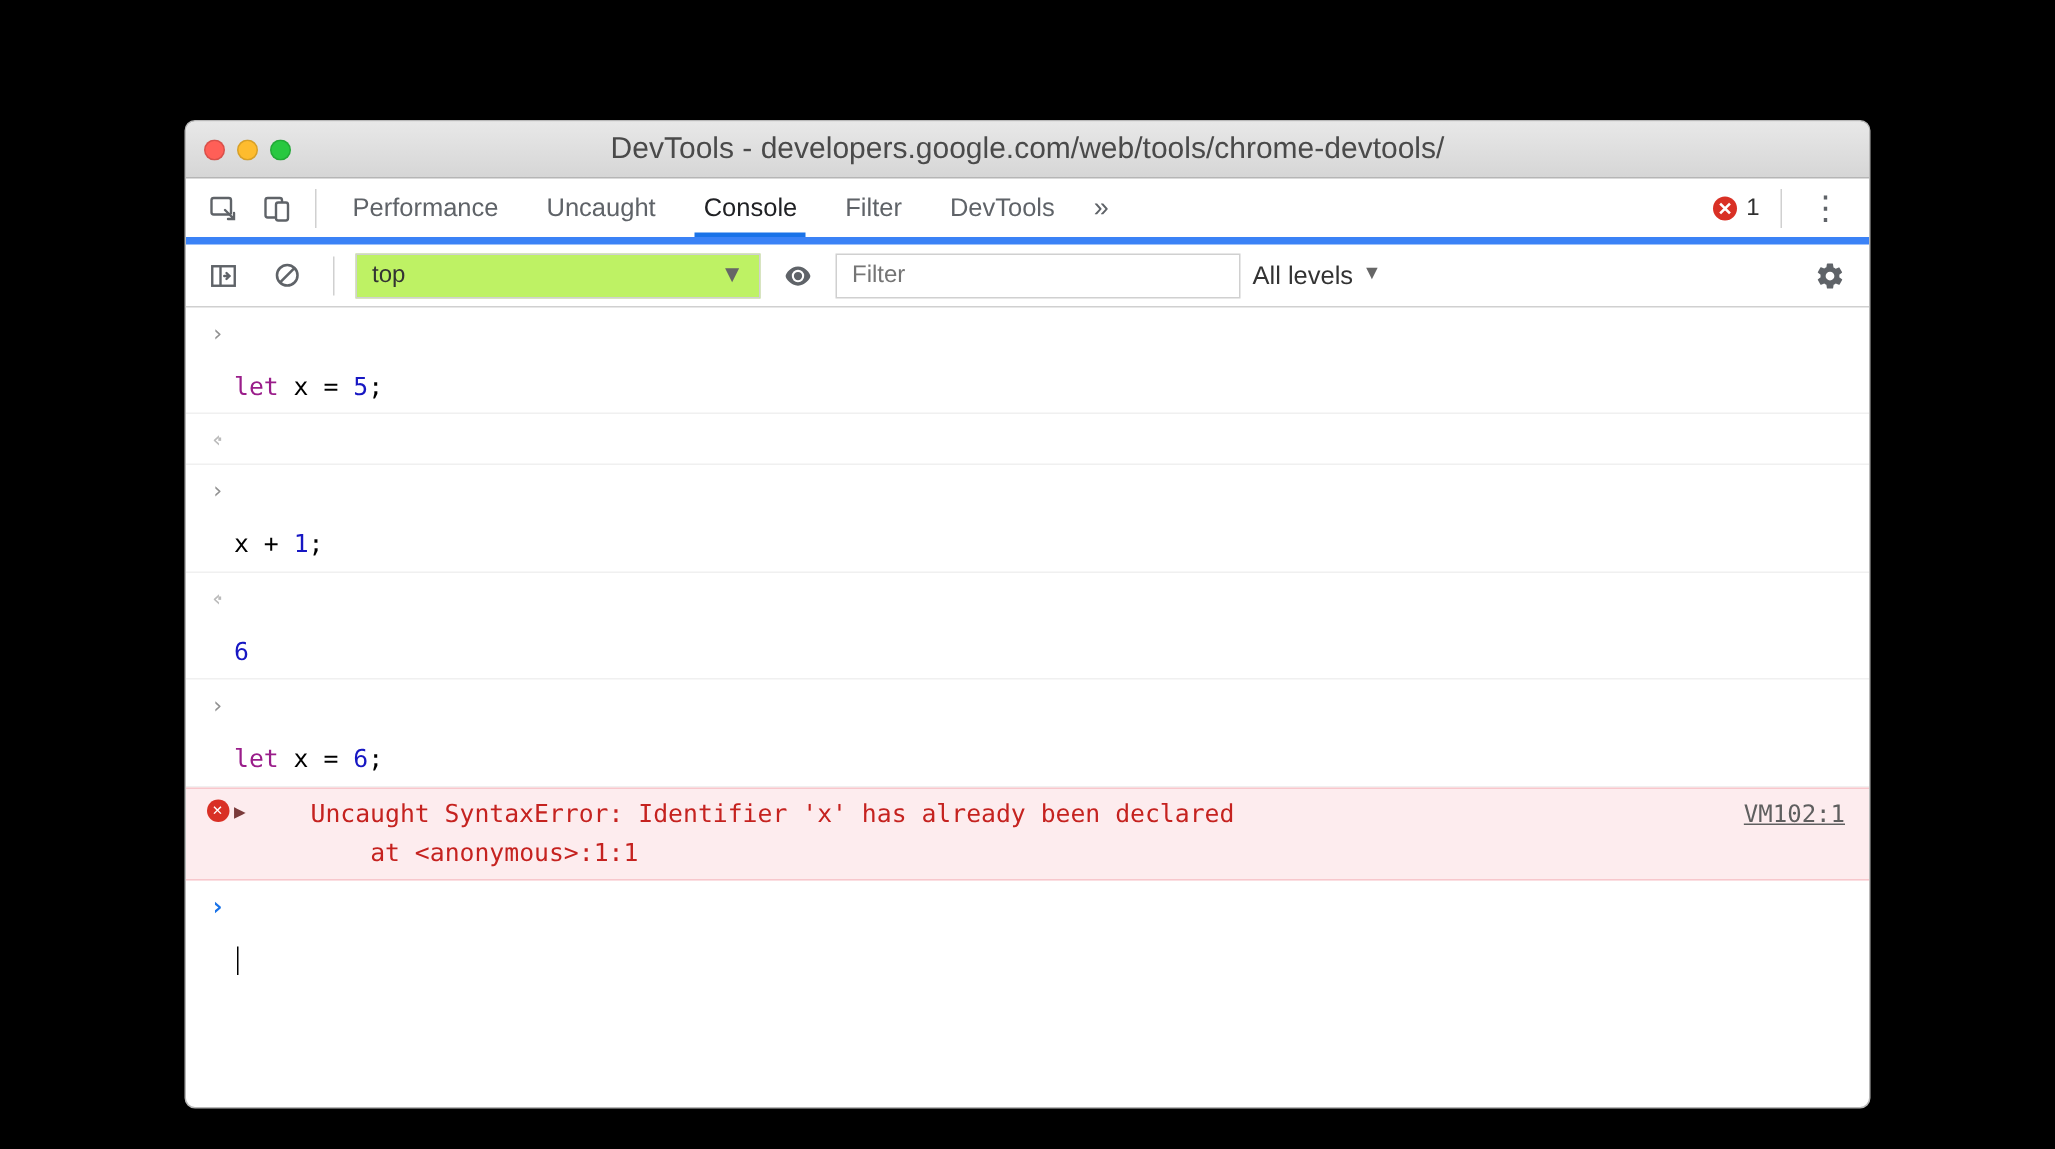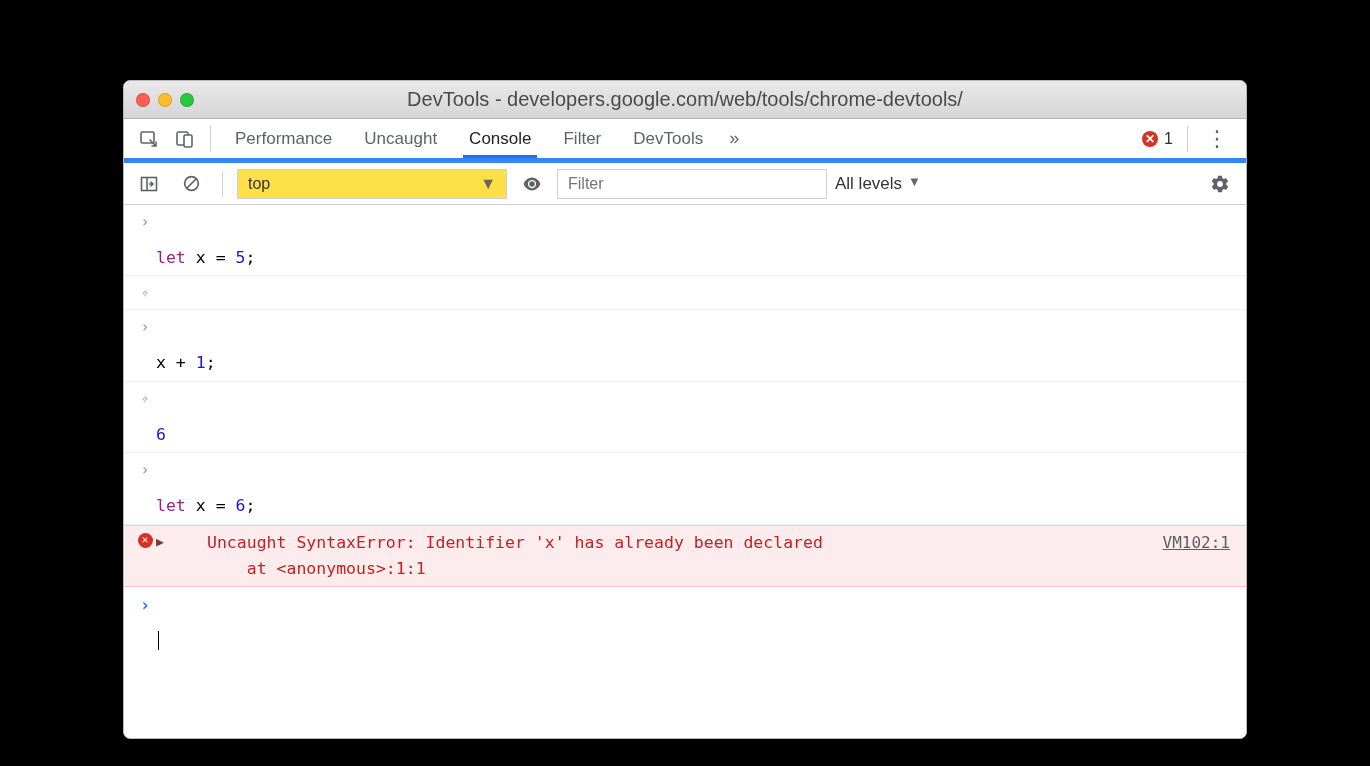--- a/index.html
+++ b/index.html
@@ -85,21 +85,21 @@
     display:flex; align-items:center;
     padding: 0 8px; gap:8px;
     color:#5f6368;
   }
   .ctx-select {
     display:flex; align-items:center;
     border:1px solid #d0d0d0; height:30px;
     padding:0 10px; min-width:270px;
     justify-content:space-between;
     font-size:16px; color:#333; cursor:pointer;
-    background:#fde047;
+    background:#bef264;
   }
   .filter-input {
     border:1px solid #d0d0d0; height:30px;
     padding:0 10px; width:270px;
     font-size:16px; color:#333;
     outline:none;
   }
   .levels {
     display:flex; align-items:flex-start; gap:6px;
     font-size:17px; color:#333; cursor:pointer;

